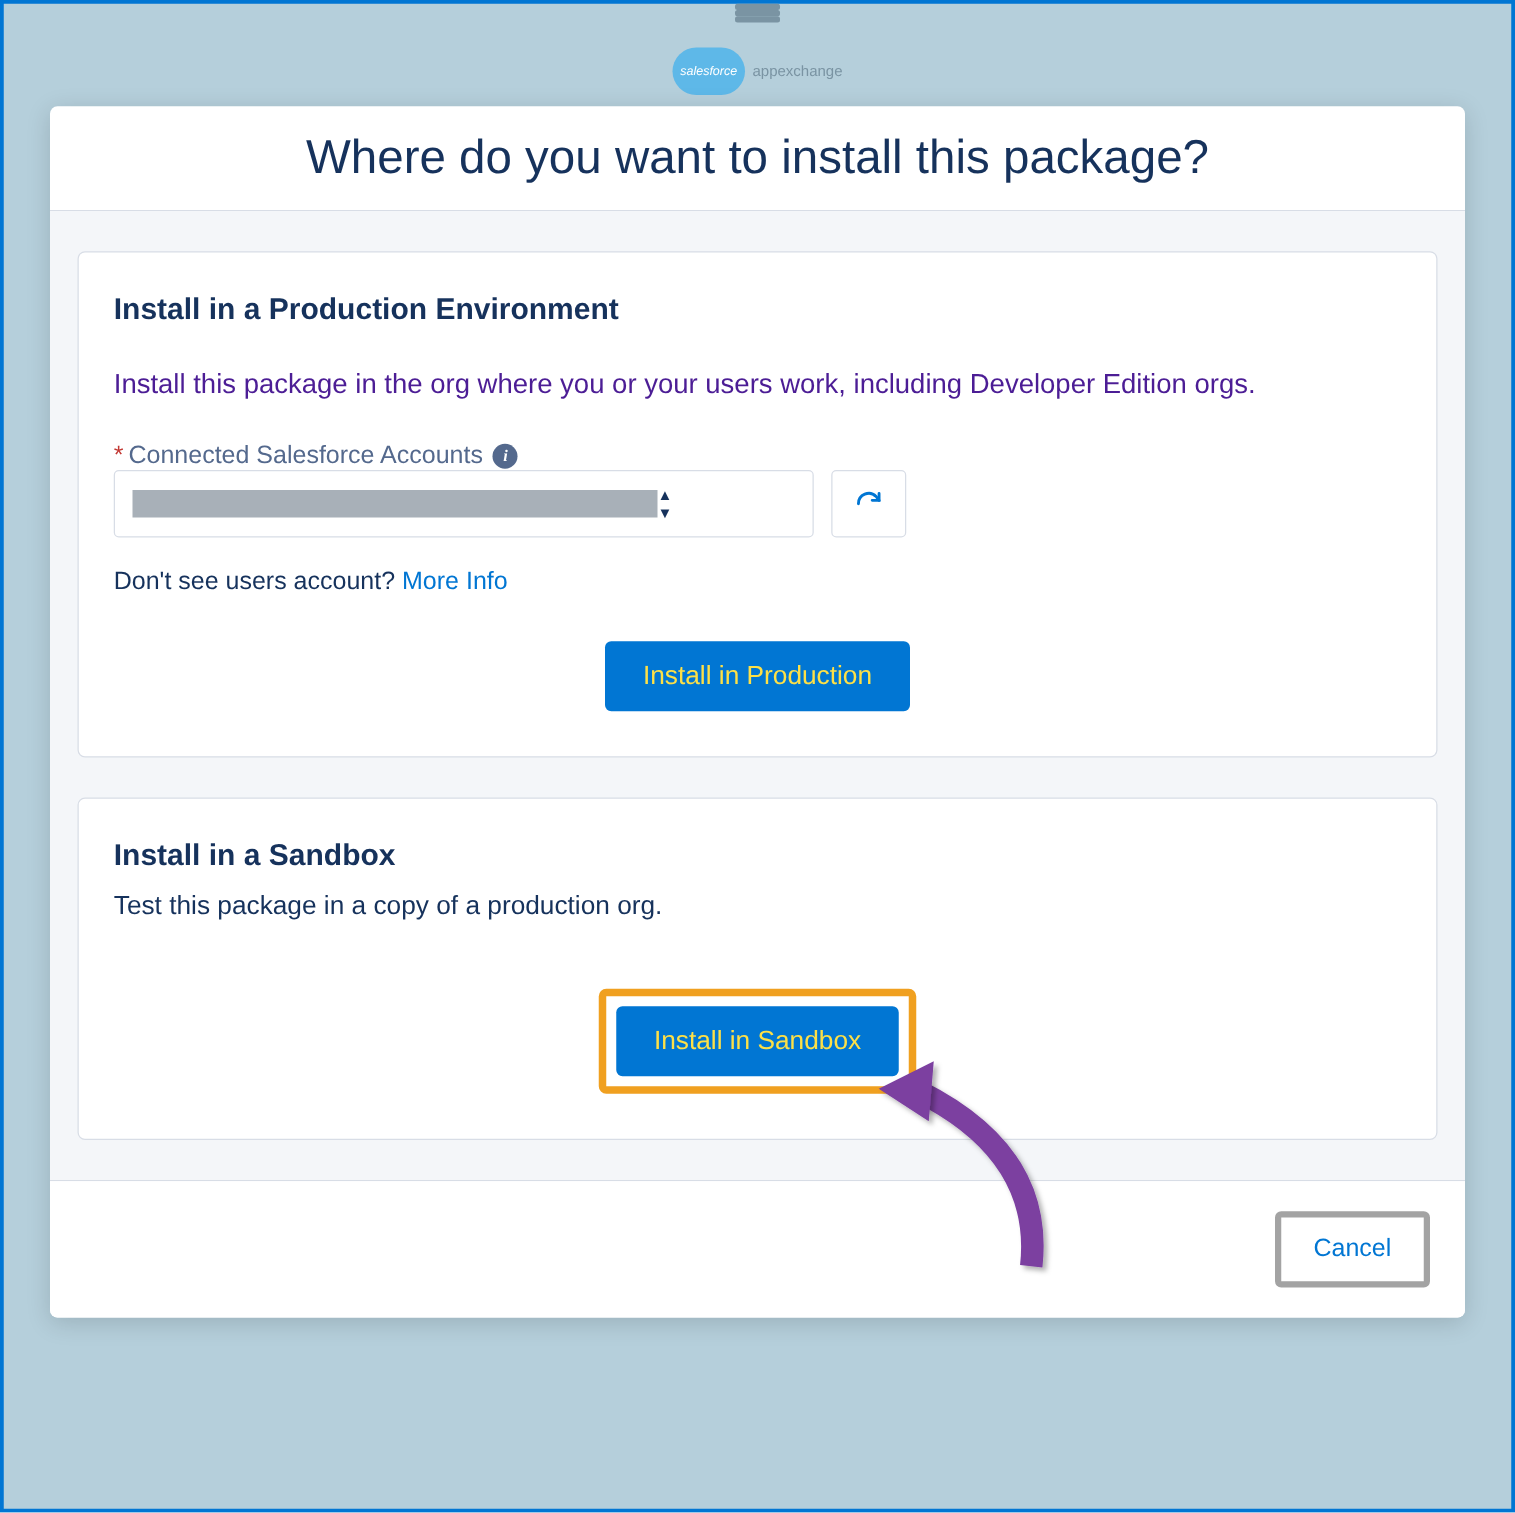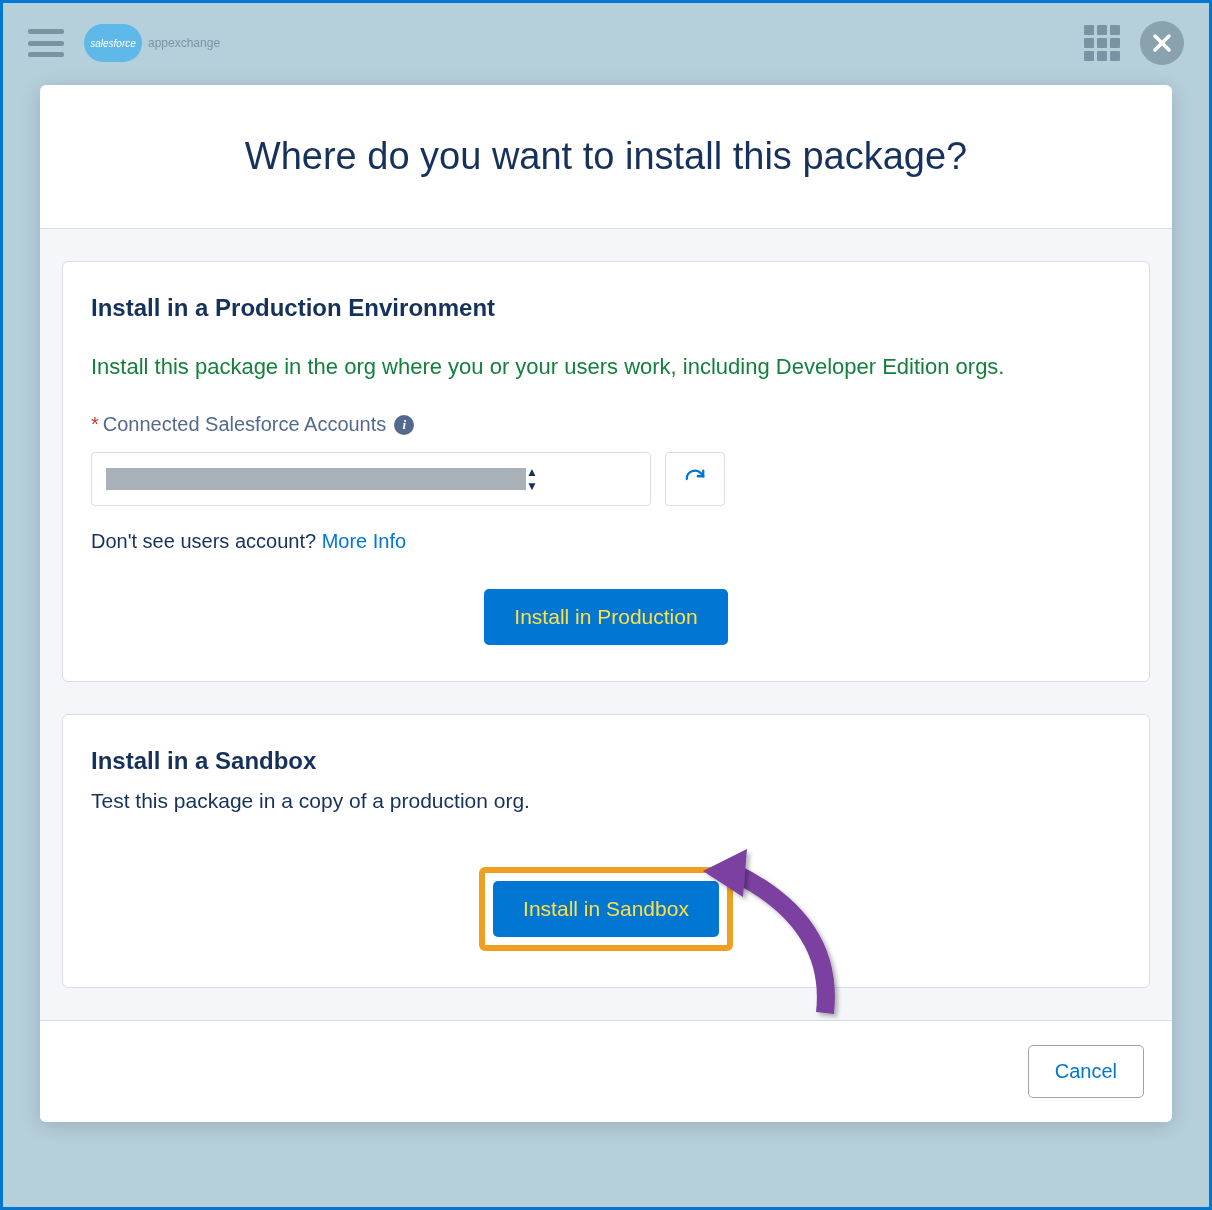--- a/index.html
+++ b/index.html
@@ -20,20 +20,21 @@
     .bg-header {
       position: absolute;
       top: 0;
       left: 0;
       right: 0;
       height: 80px;
       display: flex;
       align-items: center;
       padding: 0 25px;
       gap: 20px;
+      flex-direction: column;
     }
     .hamburger-icon {
       width: 36px;
       height: 28px;
       display: flex;
       flex-direction: column;
       justify-content: space-between;
     }
     .hamburger-icon span {
       height: 5px;
@@ -92,21 +93,21 @@
       border-radius: 6px;
       box-shadow: 0 4px 20px rgba(0,0,0,0.15);
       display: flex;
       flex-direction: column;
     }
     .modal-title {
       text-align: center;
       font-size: 38px;
       font-weight: 300;
       color: #16325c;
-      padding: 50px 20px;
+      padding: 20px 20px;
       border-bottom: 1px solid #d8dde6;
     }
     .modal-body {
       background: #f4f6f9;
       padding: 32px 22px;
     }
     .card {
       background: white;
       border: 1px solid #d8dde6;
       border-radius: 6px;
@@ -116,28 +117,28 @@
     .card:last-child { margin-bottom: 0; }
     .card-title {
       text-align: left;
       font-size: 24px;
       font-weight: 700;
       color: #16325c;
       margin-bottom: 28px;
     }
     .card-desc {
       font-size: 22px;
-      color: #15803d;
+      color: #4c1d95;
       line-height: 1.5;
       margin-bottom: 30px;
     }
     .field-label {
       font-size: 20px;
       color: #54698d;
-      margin-bottom: 16px;
+      margin-bottom: 0;
       display: flex;
       align-items: center;
       gap: 8px;
     }
     .required { color: #c23934; margin-right: 4px; }
     .info-badge {
       width: 20px;
       height: 20px;
       border-radius: 50%;
       background: #54698d;
@@ -236,21 +237,21 @@
     .modal-footer {
       border-top: 1px solid #d8dde6;
       padding: 24px 28px;
       display: flex;
       justify-content: flex-end;
       background: white;
       border-radius: 0 0 6px 6px;
     }
     .btn-cancel {
       background: white;
-      border: 1px solid #a3a3a3;
+      border: 5px solid #a3a3a3;
       border-radius: 5px;
       padding: 14px 26px;
       font-size: 20px;
       color: #0176d3;
       cursor: pointer;
     }
   </style>
 </head>
 <body>
 

